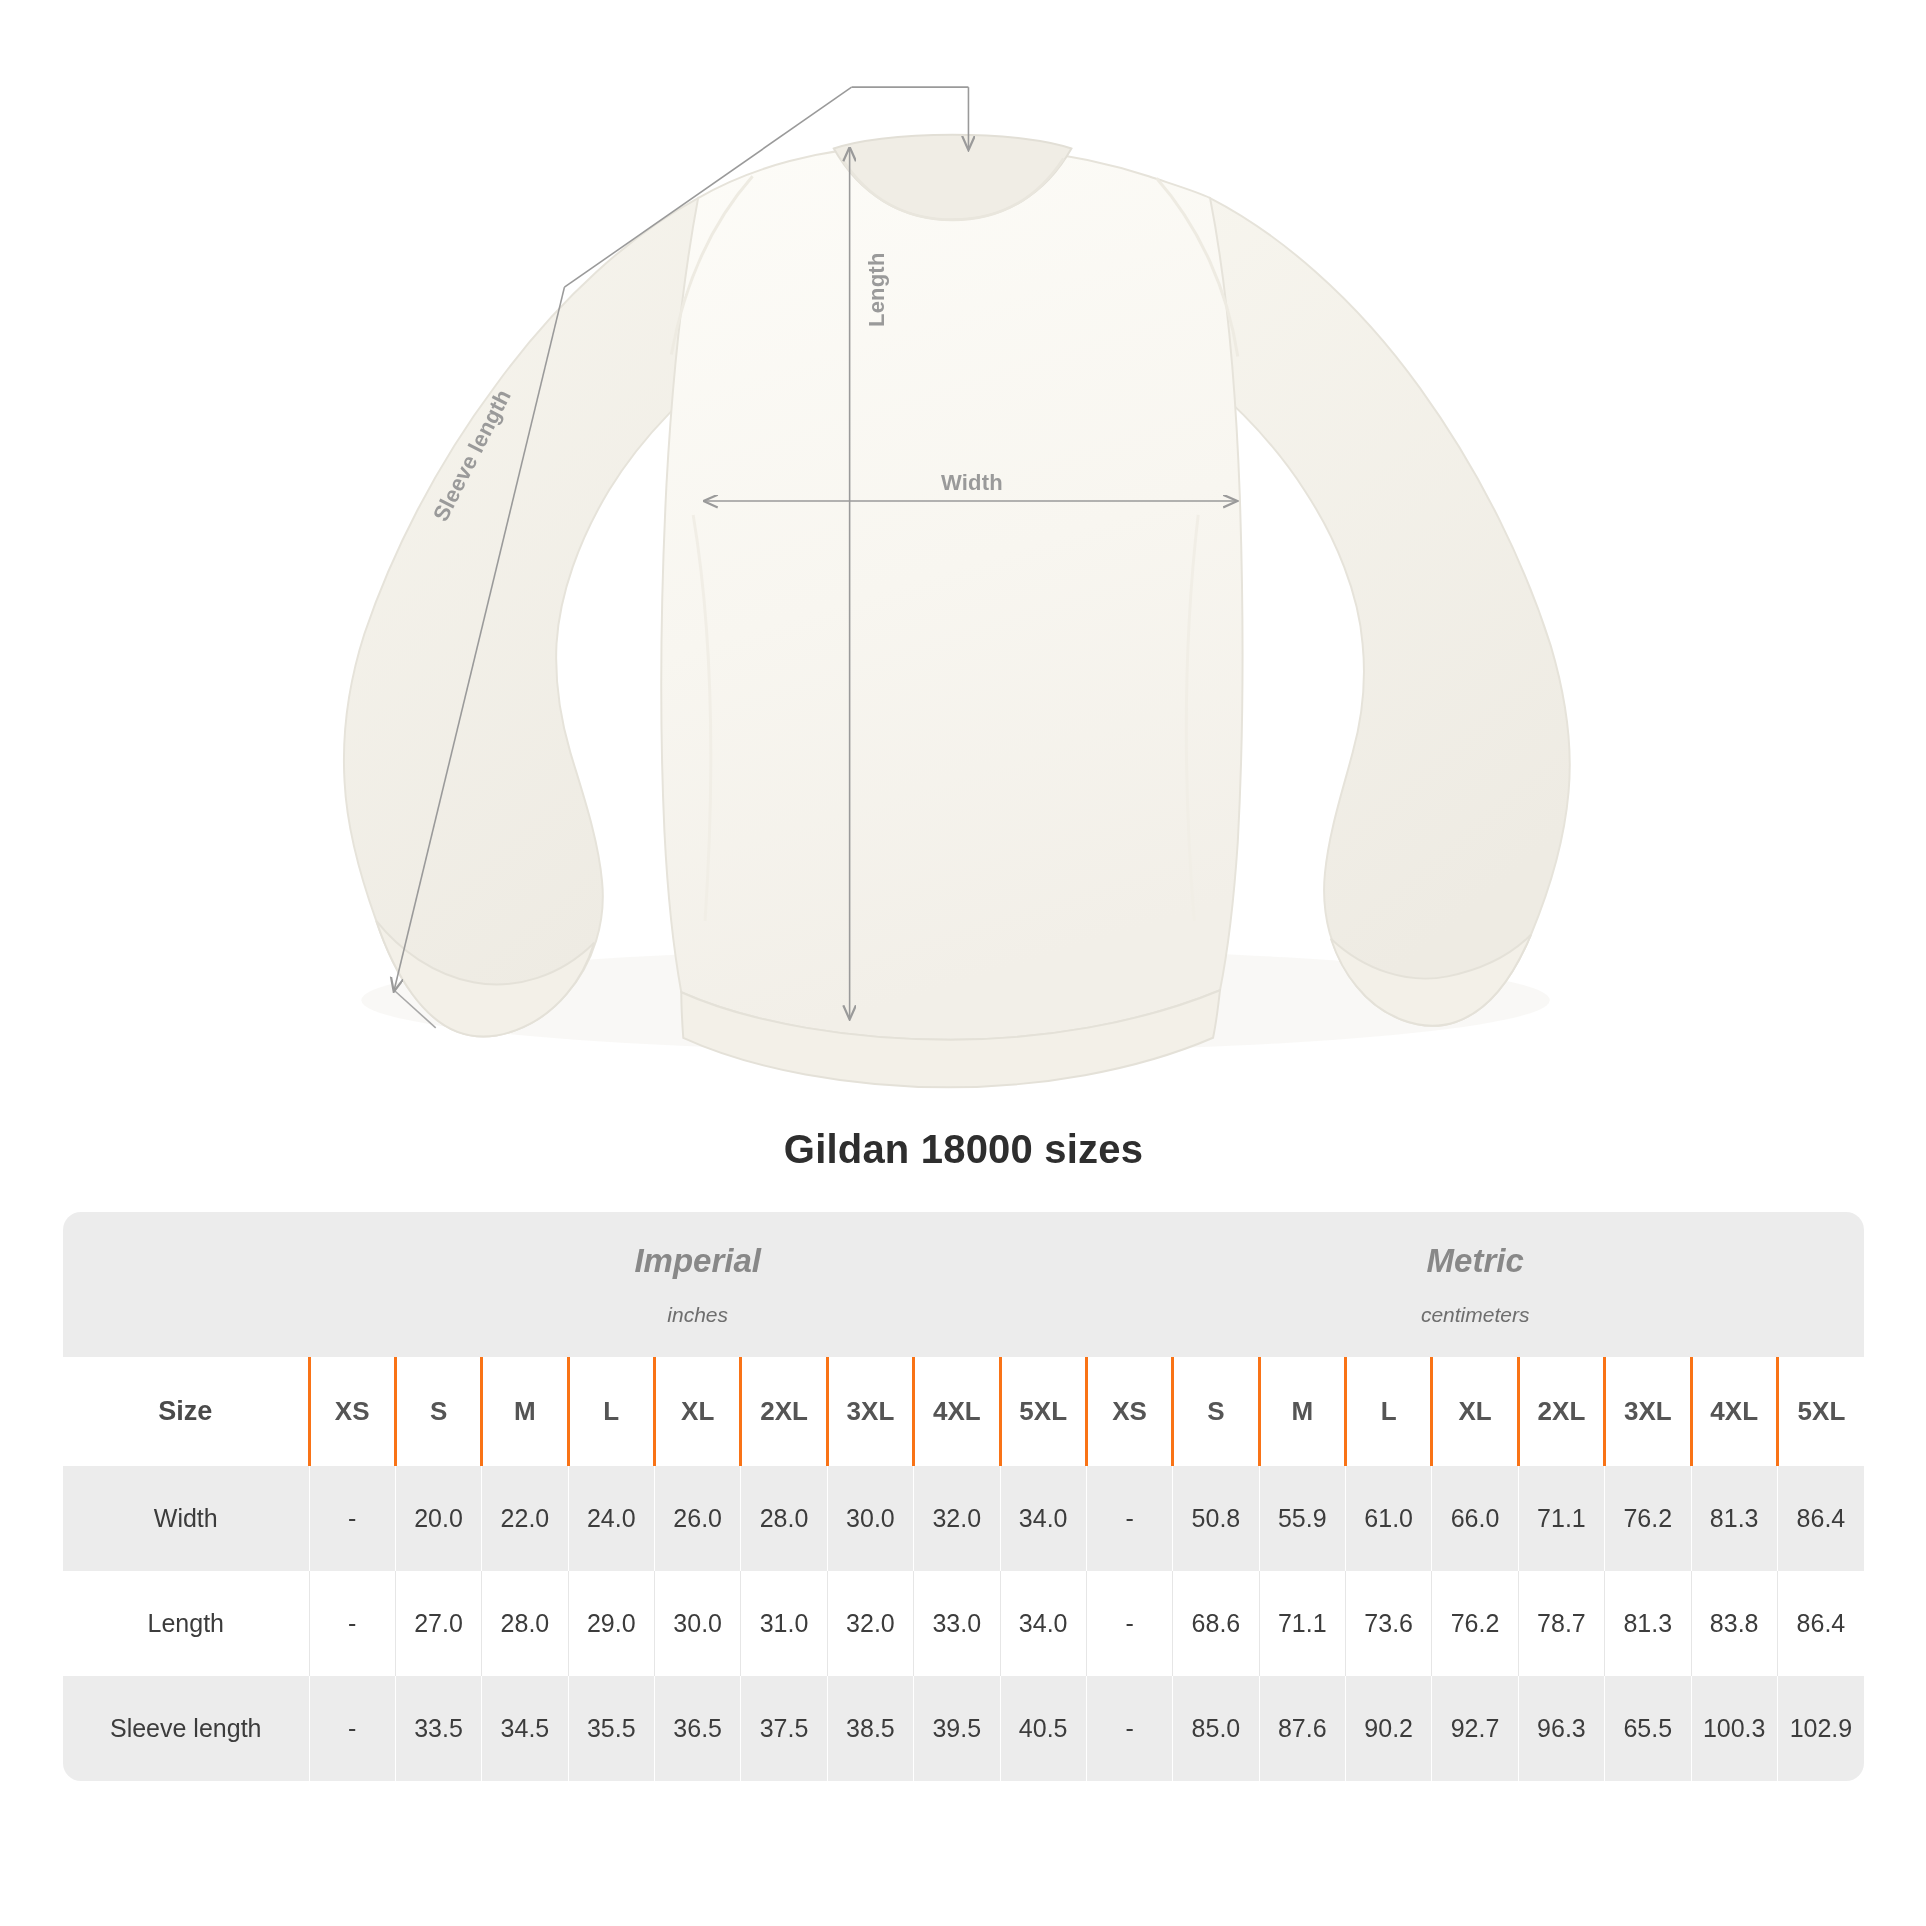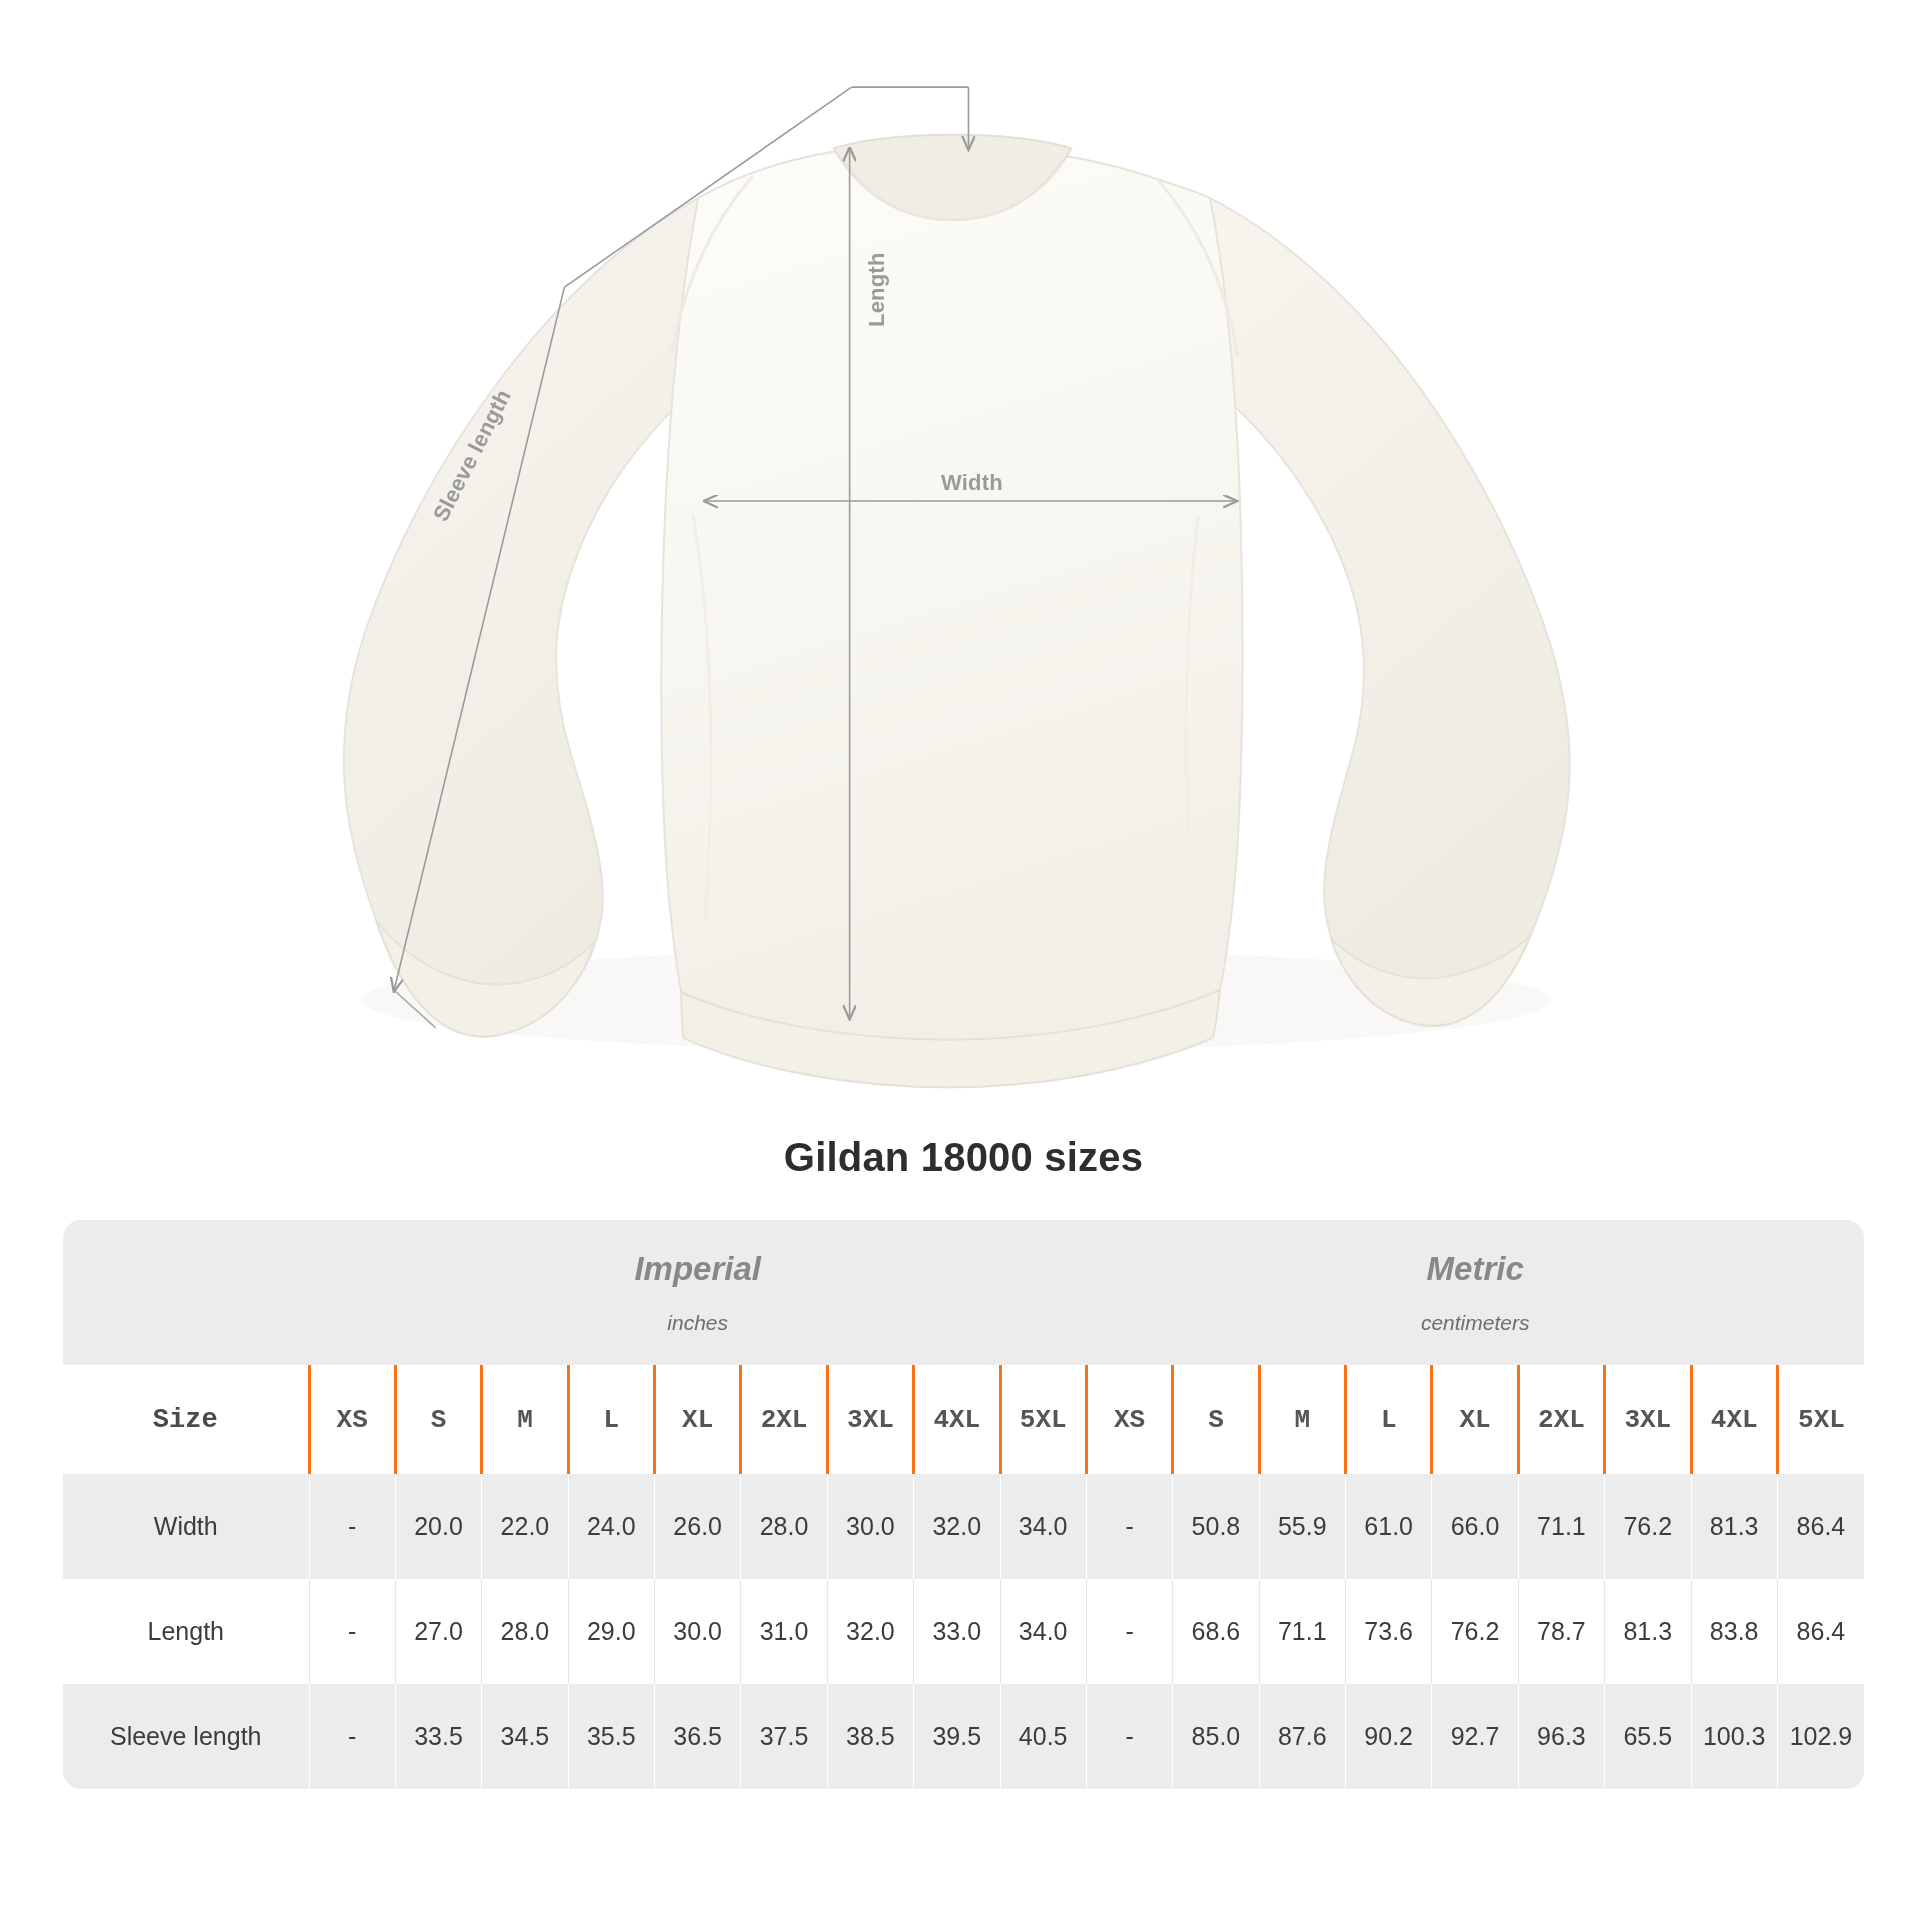--- a/index.html
+++ b/index.html
@@ -51,21 +51,21 @@
   .dim-label.sleeve {
     left: 428px;
     top: 514px;
     transform: rotate(-63deg);
     transform-origin: left top;
   }
 
   
   .title-block {
     text-align: center;
-    margin-top: 16px;
+    margin-top: 8px;
   }
   .chart-title {
     font-size: 40px;
     font-weight: bold;
     color: #2e2e2e;
     letter-spacing: 0.2px;
   }
   .chart-note {
     font-size: 21px;
     font-style: italic;
@@ -112,21 +112,20 @@
     color: #6e6e6e;
     margin-top: 24px;
   }
   
   tr.size-row td {
     background: #ffffff;
     height: 107px;
     font-weight: bold;
     color: #555555;
     font-size: 26px;
-    font-family: Liberation Mono, monospace;
   }
   tr.size-row td.rowhead {
     background: #ffffff;
     font-size: 27px;
     color: #4a4a4a;
   }
   tr.data-row td {
     height: 103px;
   }
   tr.data-row.shaded td {

